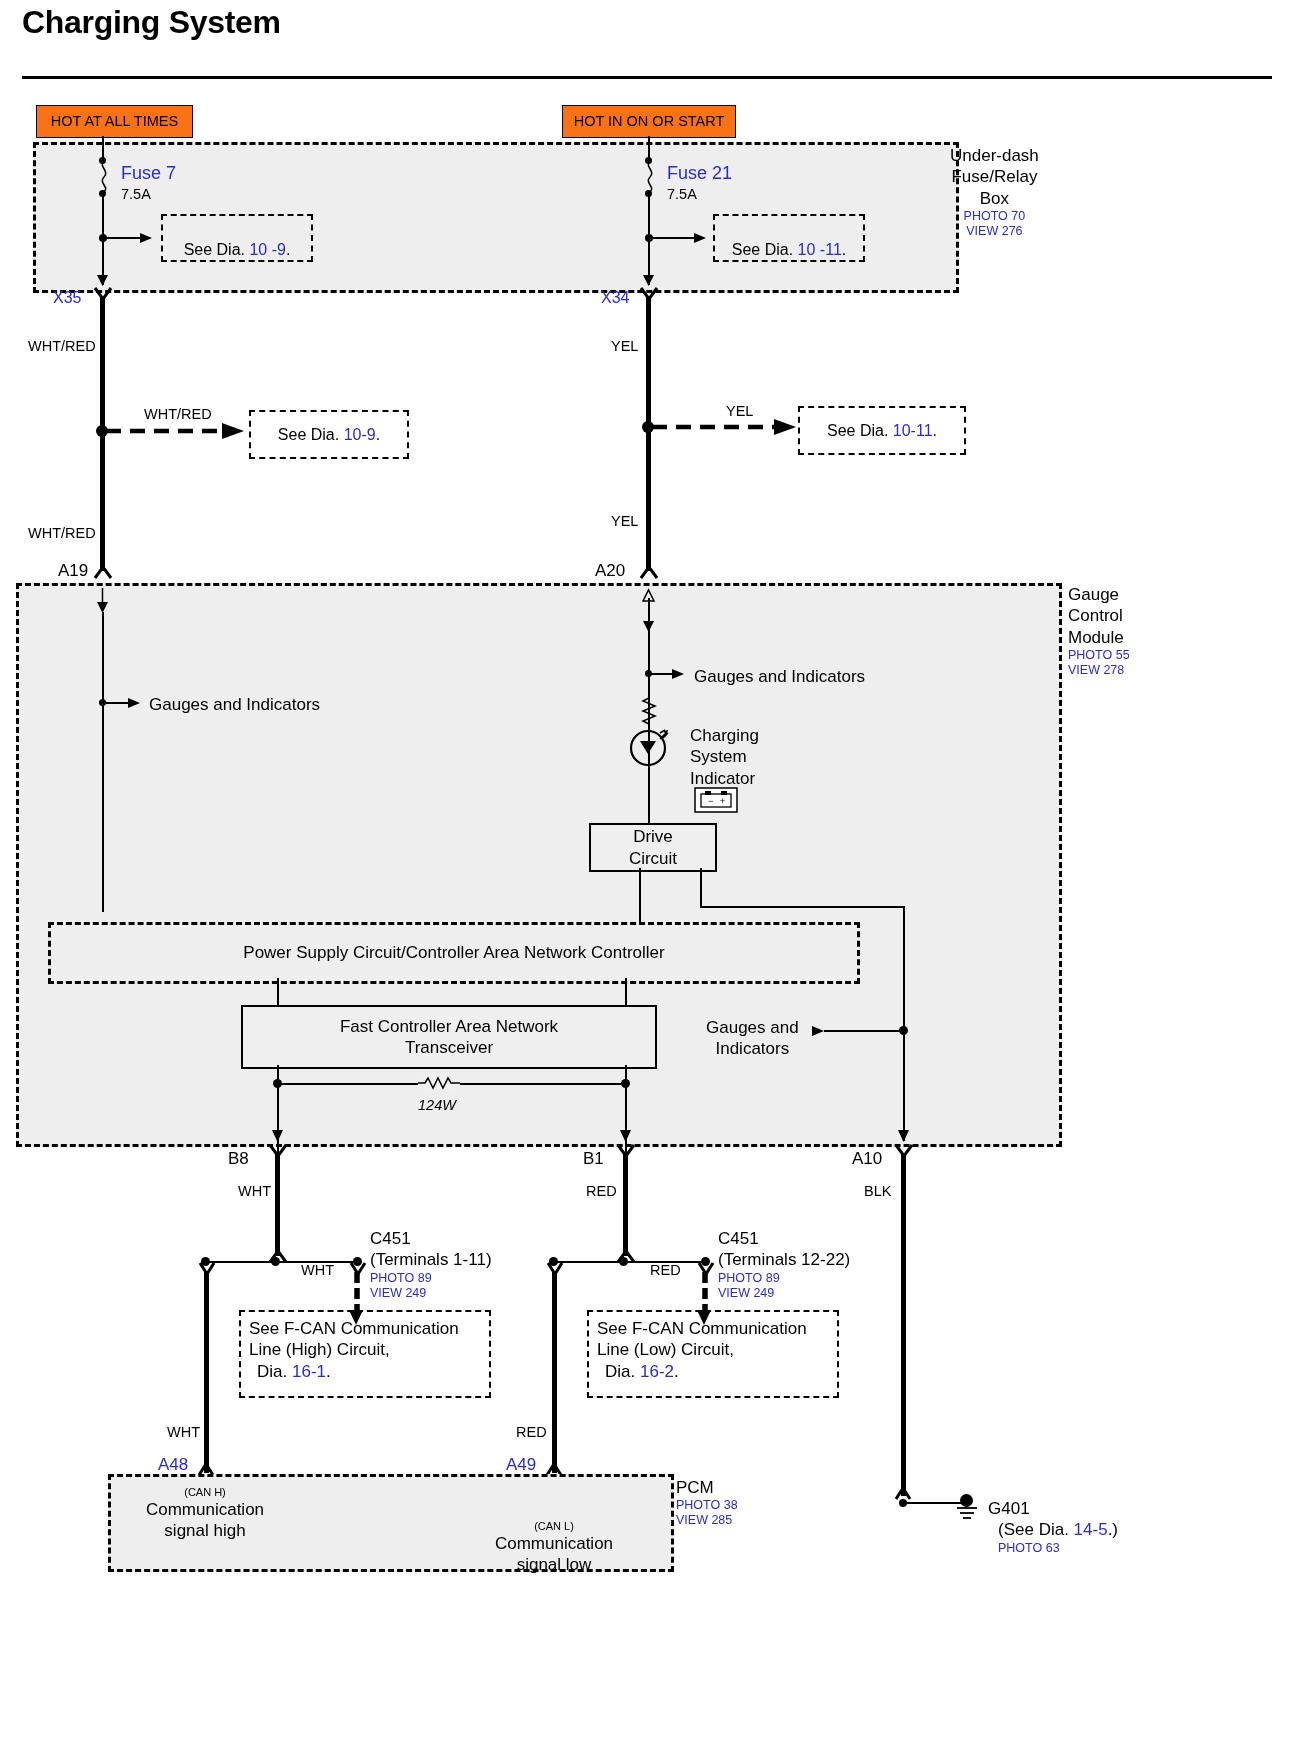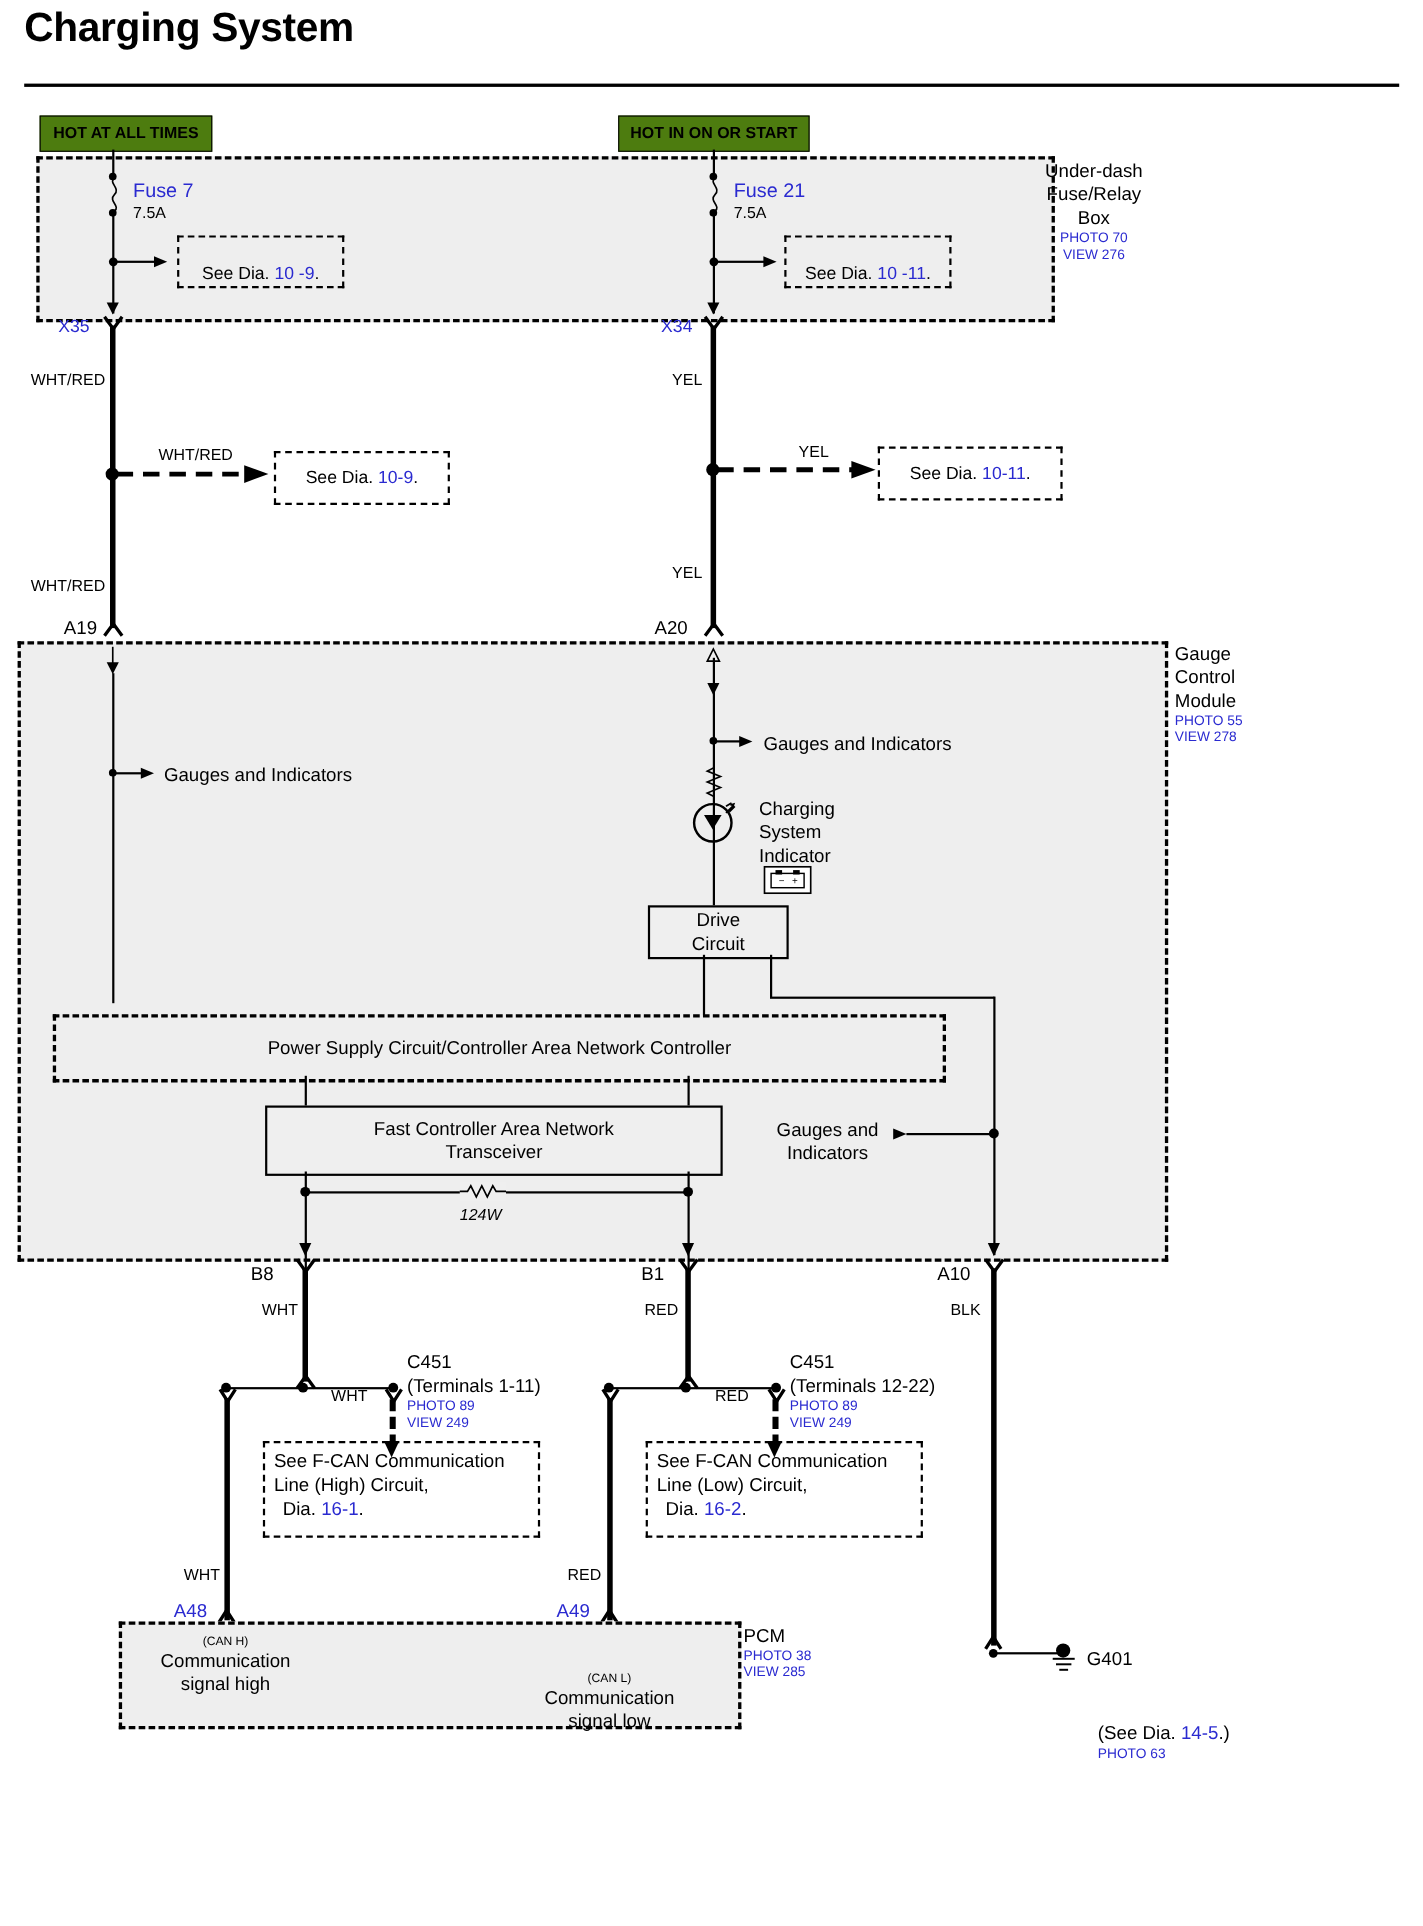--- a/index.html
+++ b/index.html
@@ -1,31 +1,31 @@
 <!DOCTYPE html>
 <html><head>
 <meta charset="utf-8">
 <style>
   html,body{margin:0;padding:0;background:#fff;}
   body{width:1294px;height:1751px;position:relative;font-family:"Liberation Sans",sans-serif;color:#000;overflow:hidden;}
   .abs{position:absolute;}
-  .title{left:22px;top:4px;font-size:37px;font-weight:bold;letter-spacing:-0.3px;}
+  .title{left:22px;top:4px;font-size:32px;font-weight:bold;letter-spacing:-0.3px;}
   .rule{left:22px;top:76px;width:1250px;height:3px;background:#000;}
 
   
   .t{font-size:14.5px;line-height:1.22;white-space:nowrap;}
   .t12{font-size:12.5px;line-height:1.2;white-space:nowrap;}
   .t16{font-size:16px;line-height:1.22;white-space:nowrap;}
   .t17{font-size:17px;line-height:1.25;white-space:nowrap;}
   .t11{font-size:11px;line-height:1.2;white-space:nowrap;}
   .blue{color:#2a2ad0;}
   .ital{font-style:italic;}
 
   
-  .solidbox{border:1.6px solid #000;background:#4d7c0f;font-weight:bold;}
+  .solidbox{border:1.6px solid #000;background:#f97316;}
   .dashbox{border:3px dashed #000;background:#eeeeee;}
   .dashbox-thin{border:2px dashed #000;background:transparent;}
   .blockbox{border:2.4px solid #000;background:#efefef;}
 
   
   .wire-thick{background:#000;width:4.5px;}
   .wire-thin{background:#000;width:1.5px;}
   .hwire-thin{background:#000;height:1.5px;}
 
   .dot{background:#000;border-radius:50%;}
@@ -405,18 +405,18 @@
 <div class="abs dot" style="left:899px;top:1499px;width:8px;height:8px;"></div>
 <div class="abs hwire-thin" style="left:903px;top:1502px;width:62px;"></div>
 <div class="abs dot" style="left:960px;top:1494px;width:13px;height:13px;"></div>
 <svg class="abs" style="left:955px;top:1506px;" width="24" height="16" viewBox="0 0 24 16">
   <line x1="2" y1="2" x2="22" y2="2" stroke="#000" stroke-width="1.8"></line>
   <line x1="5" y1="7" x2="19" y2="7" stroke="#000" stroke-width="1.8"></line>
   <line x1="8" y1="12" x2="16" y2="12" stroke="#000" stroke-width="1.8"></line>
 </svg>
 <div class="abs" style="left:988px;top:1498px;">
   <div class="t17">G401</div>
-  <div class="t17" style="padding-left:10px;margin-top:46px;">
+  <div class="t17" style="padding-left:10px;">
     <span>(See Dia.</span>
     <span class="blue">14-5</span><span>.)</span>
   </div>
   <div class="t12 blue" style="padding-left:10px;">PHOTO 63</div>
 </div>
 
 </body></html>

